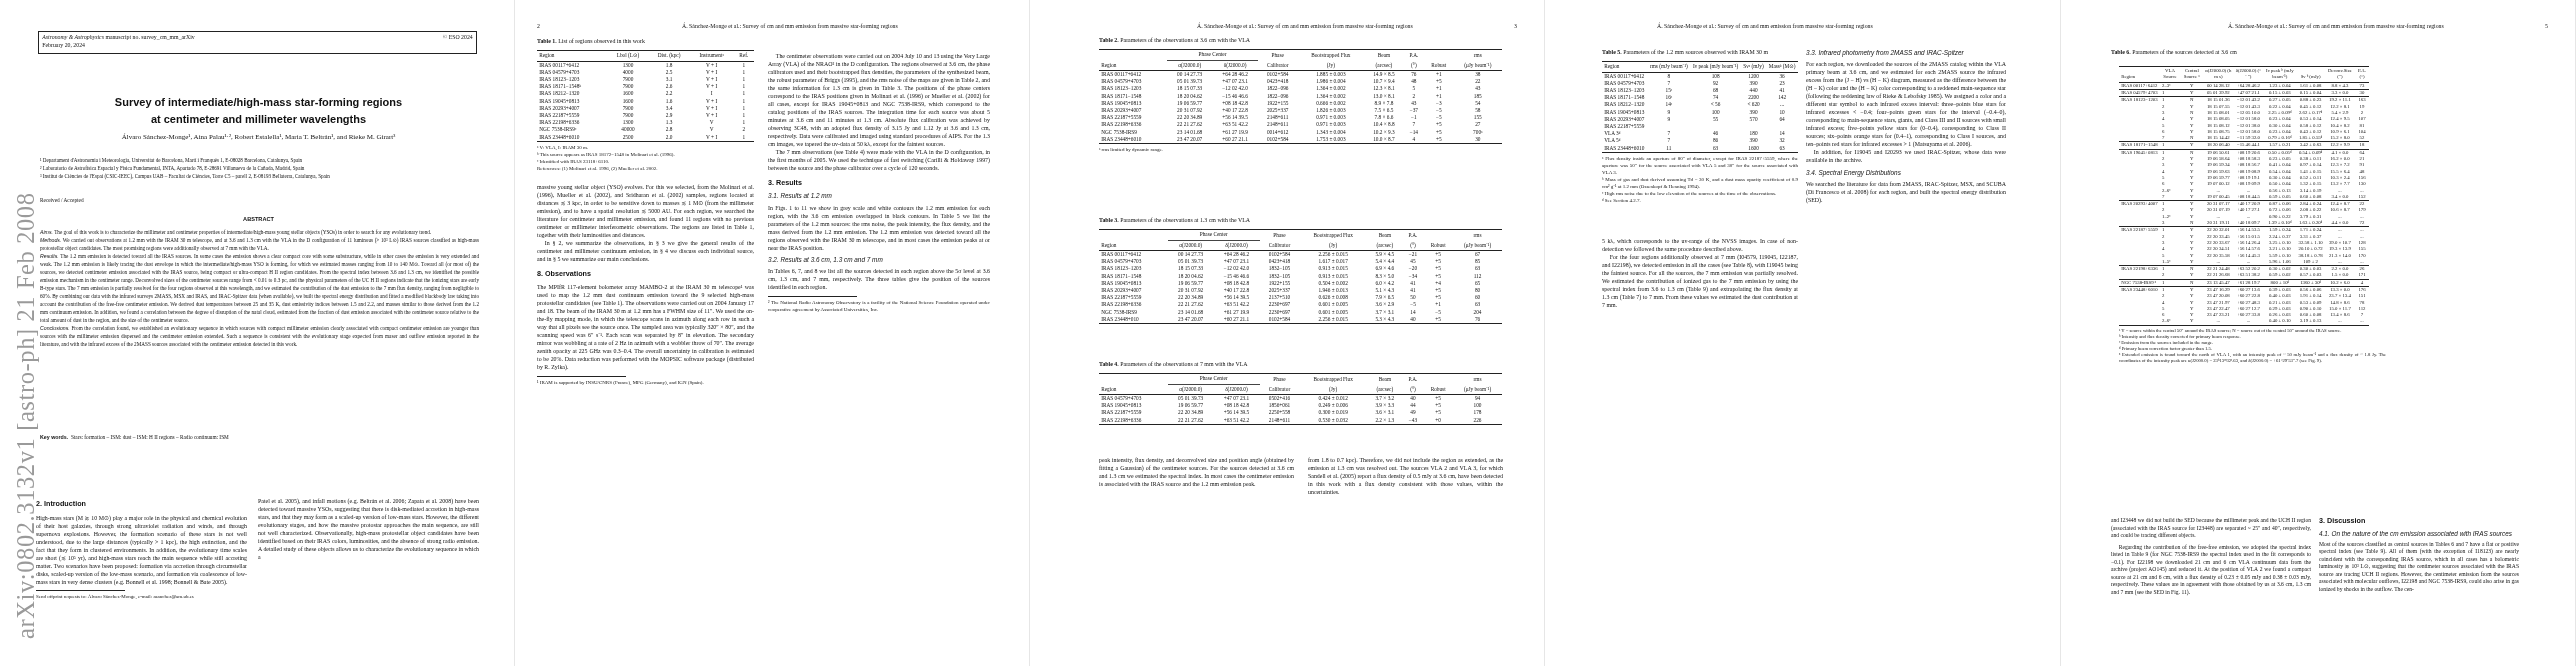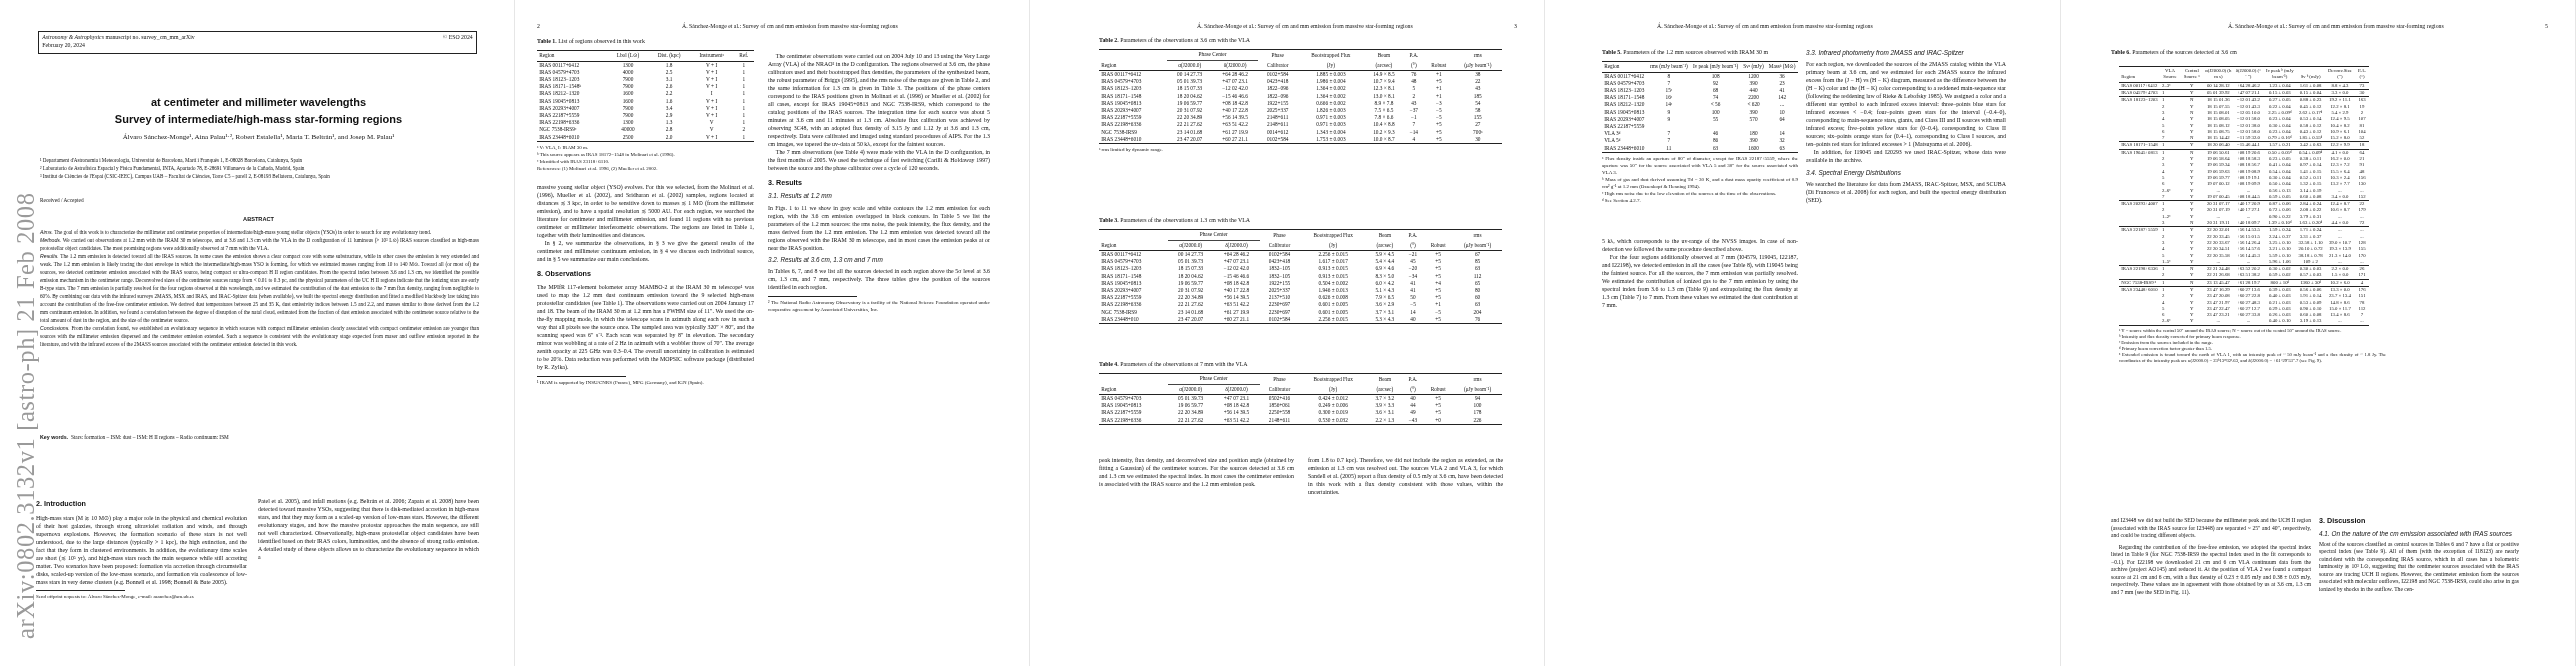--- a/index.html
+++ b/index.html
@@ -42,24 +42,24 @@
 <body>
 
 <div class="page" style="left:0">
   <div class="arxiv">arXiv:0802.3132v1 [astro-ph] 21 Feb 2008</div>
   <div class="hdrbox">
     <div><i>Astronomy &amp; Astrophysics</i> <span>manuscript no. survey_cm_mm_arXiv</span></div>
     <div>February 20, 2024</div>
     <span class="esp">© ESO 2024</span>
   </div>
   <div class="ptitle">
+    <div>Survey of intermediate/high-mass star-forming regions</div>
     <div>at centimeter and millimeter wavelengths</div>
-    <div>Survey of intermediate/high-mass star-forming regions</div>
-  </div>
-  <div class="authors">Álvaro Sánchez-Monge¹, Aina Palau¹·², Robert Estalella¹, Maria T. Beltrán¹, and Josep M. Palau¹</div>
+  </div>
+  <div class="authors">Álvaro Sánchez-Monge¹, Aina Palau¹·², Robert Estalella¹, Maria T. Beltrán¹, and Rieke M. Girart³</div>
   <div class="affil">
     <div>¹ Departament d'Astronomia i Meteorologia, Universitat de Barcelona, Martí i Franquès 1, E-08028 Barcelona, Catalunya, Spain</div>
     <div>² Laboratorio de Astrofísica Espacial y Física Fundamental, INTA, Apartado 78, E-28691 Villanueva de la Cañada, Madrid, Spain</div>
     <div>³ Institut de Ciències de l'Espai (CSIC-IEEC), Campus UAB – Facultat de Ciències, Torre C5 – parell 2, E-08193 Bellaterra, Catalunya, Spain</div>
   </div>
   <div class="recv">Received / Accepted</div>
   <div class="abshead">ABSTRACT</div>
   <div class="abstract">
     <div><span class="lbl">Aims.</span> <span>The goal of this work is to characterize the millimeter and centimeter properties of intermediate/high-mass young stellar objects (YSOs) in order to search for any evolutionary trend.</span></div>
     <div><span class="lbl">Methods.</span> <span>We carried out observations at 1.2 mm with the IRAM 30 m telescope, and at 3.6 and 1.3 cm with the VLA in the D configuration of 11 luminous (&gt; 10³ L⊙) IRAS sources classified as high-mass protostellar object candidates. The most promising regions were additionally observed at 7 mm with the VLA.</span></div>

